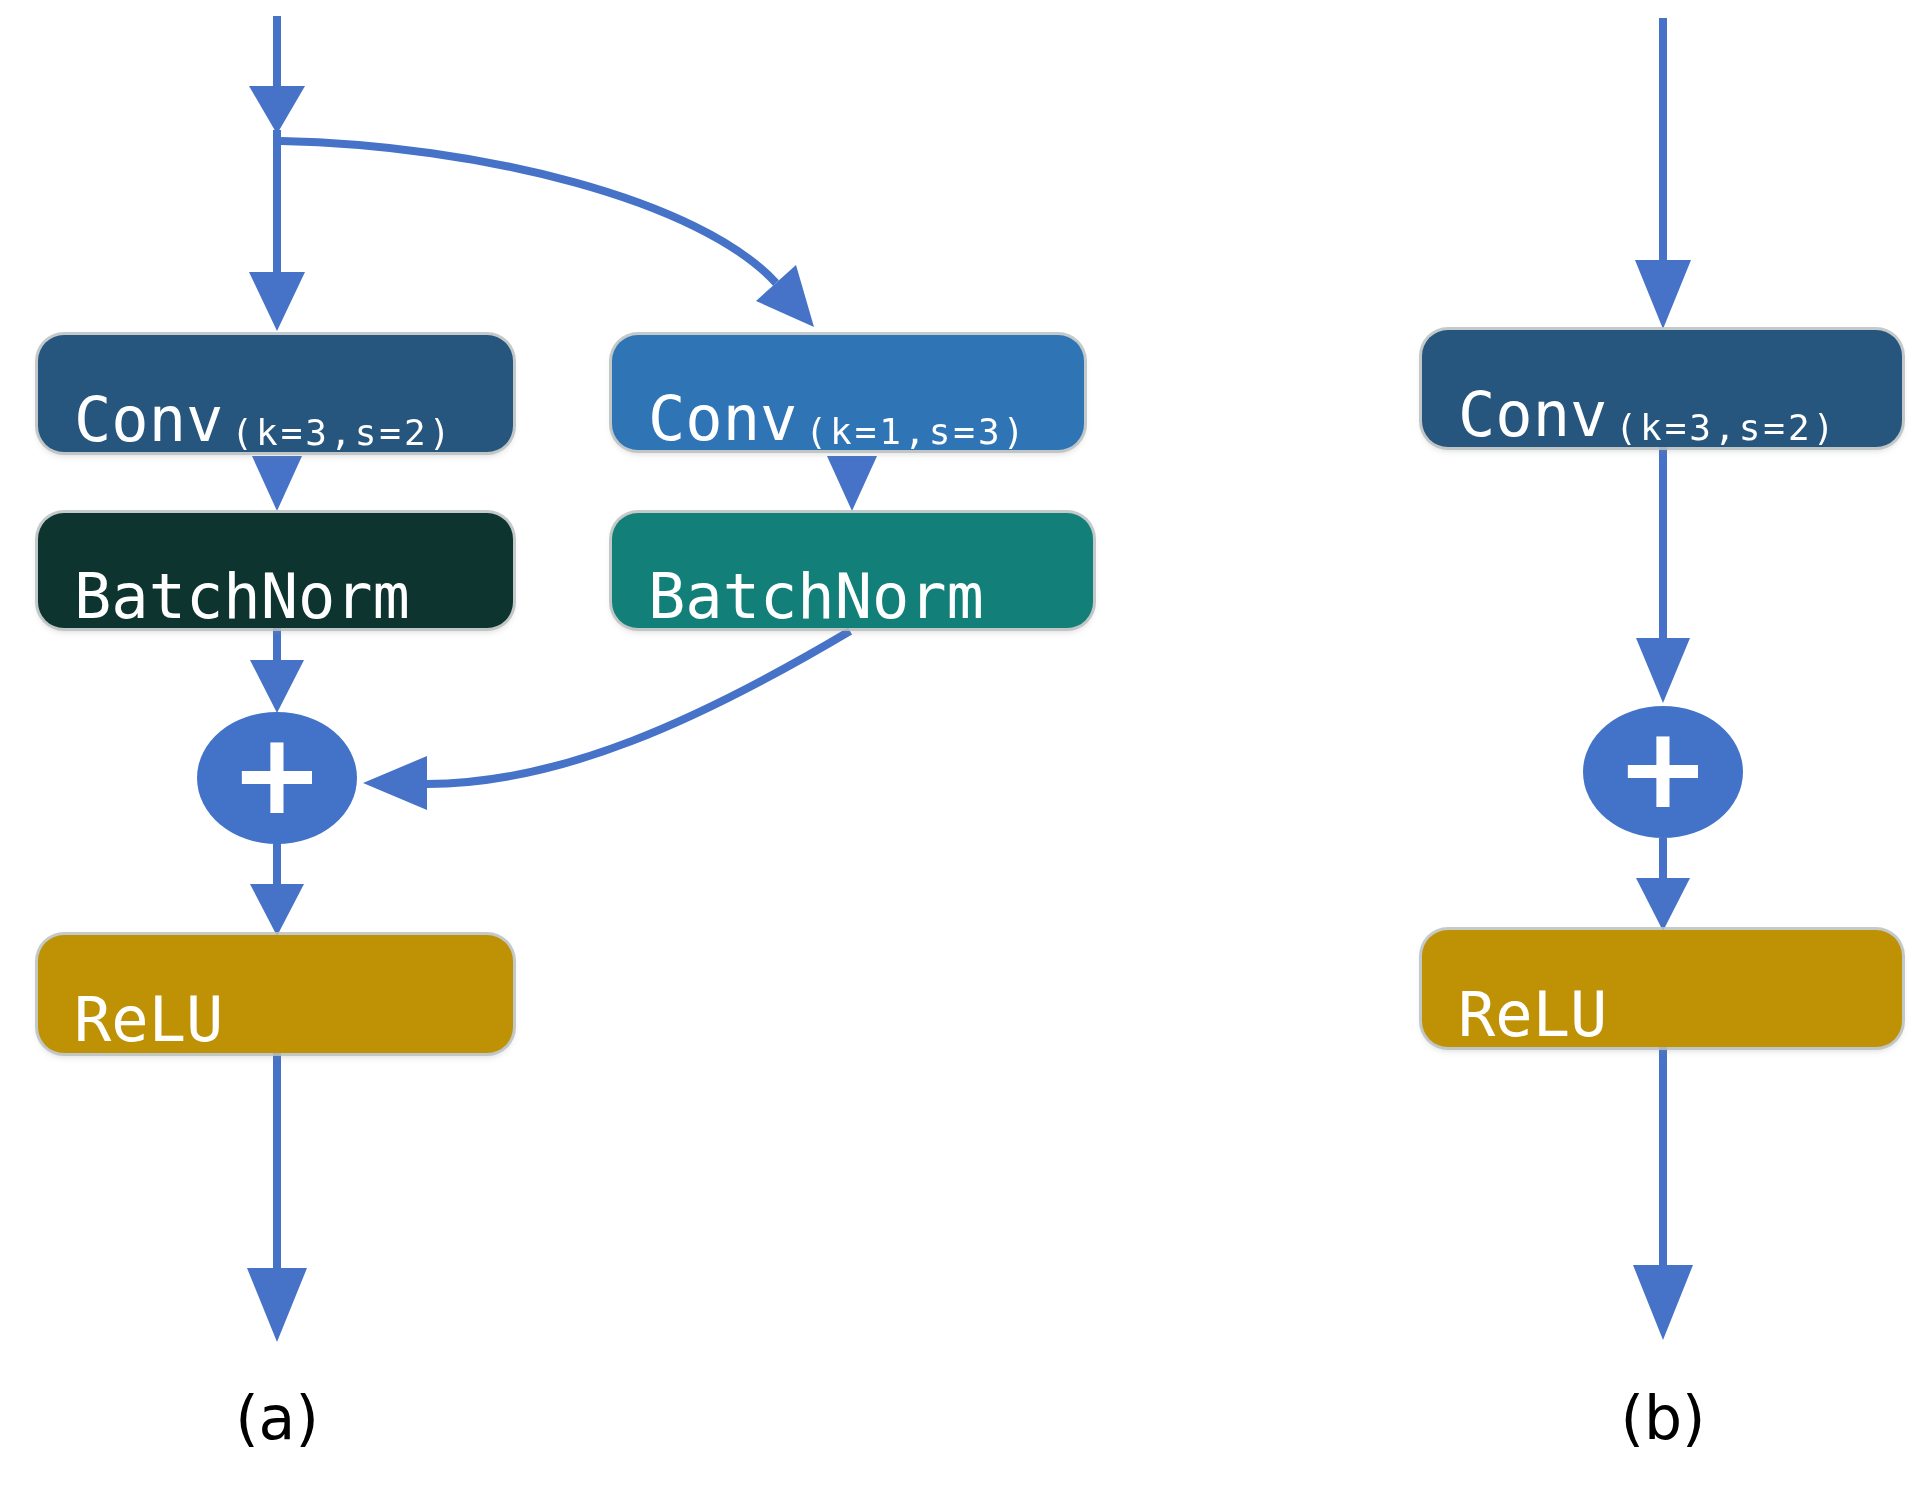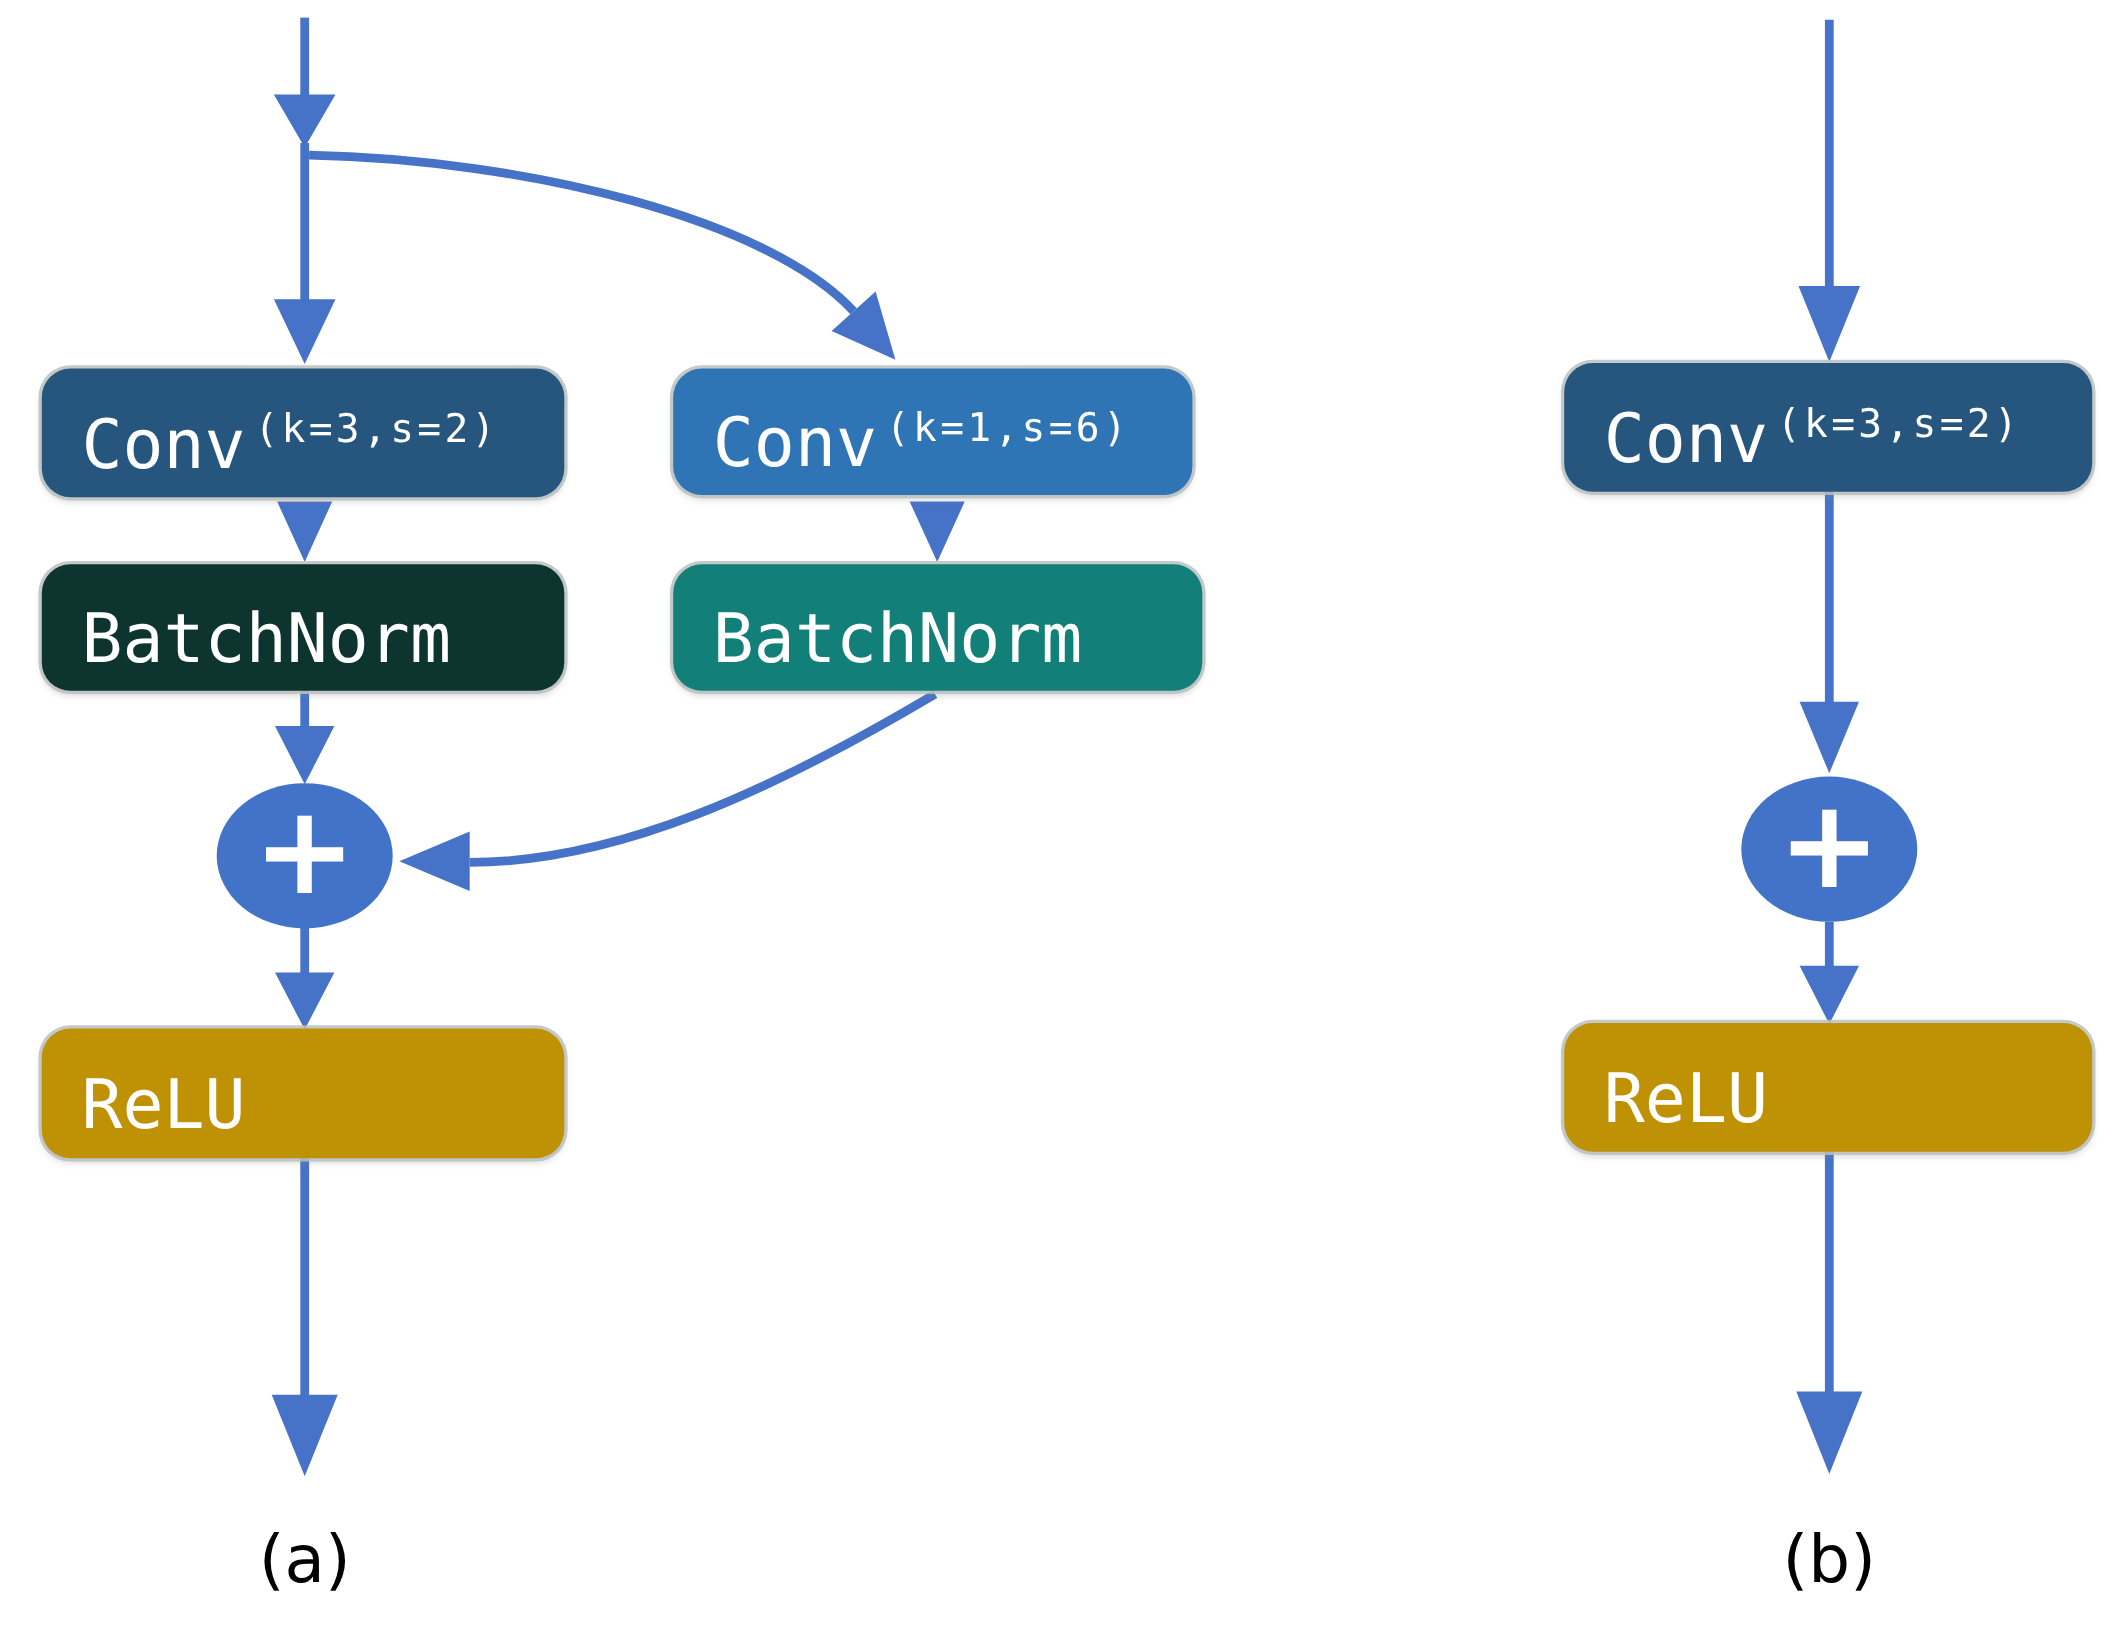--- a/index.html
+++ b/index.html
@@ -20,21 +20,21 @@
   .block{
     position:absolute;
     border-radius:26px;
     box-shadow:0 0 0 3px rgba(186,191,191,0.85), 0 4px 6px rgba(140,140,140,0.30);
     display:flex;
     align-items:center;
     padding-left:36px;
     box-sizing:border-box;
     color:#ffffff;
   }
-  .labelrow{display:flex;align-items:flex-start;position:relative;top:10px;}
+  .labelrow{display:flex;align-items:flex-end;position:relative;top:26px;}
   .block .main{
     font-family:"DejaVu Sans Mono",monospace;
     font-size:62px;
     line-height:1;
     white-space:pre;
   }
   .block .params{
     font-family:"DejaVu Sans Mono",monospace;
     font-size:36px;
     letter-spacing:3px;
@@ -127,21 +127,21 @@
   <div class="block" style="left: 38px; top: 335px; width: 475px; height: 117px; background-color: rgb(38, 86, 126);">
     <div class="labelrow">
       <span class="main">Conv</span>
       <span class="params">(k=3,s=2)</span>
     </div>
   </div>
 
   <div class="block" style="left: 612px; top: 335px; width: 472px; height: 115px; background-color: rgb(47, 117, 181);">
     <div class="labelrow">
       <span class="main">Conv</span>
-      <span class="params">(k=1,s=6)</span>
+      <span class="params">(k=1,s=3)</span>
     </div>
   </div>
 
   <div class="block" style="left: 38px; top: 513px; width: 475px; height: 115px; background-color: rgb(13, 52, 46);">
     <div class="labelrow">
       <span class="main">BatchNorm</span>
     </div>
   </div>
 
   <div class="block" style="left: 612px; top: 513px; width: 481px; height: 115px; background-color: rgb(18, 128, 120);">

